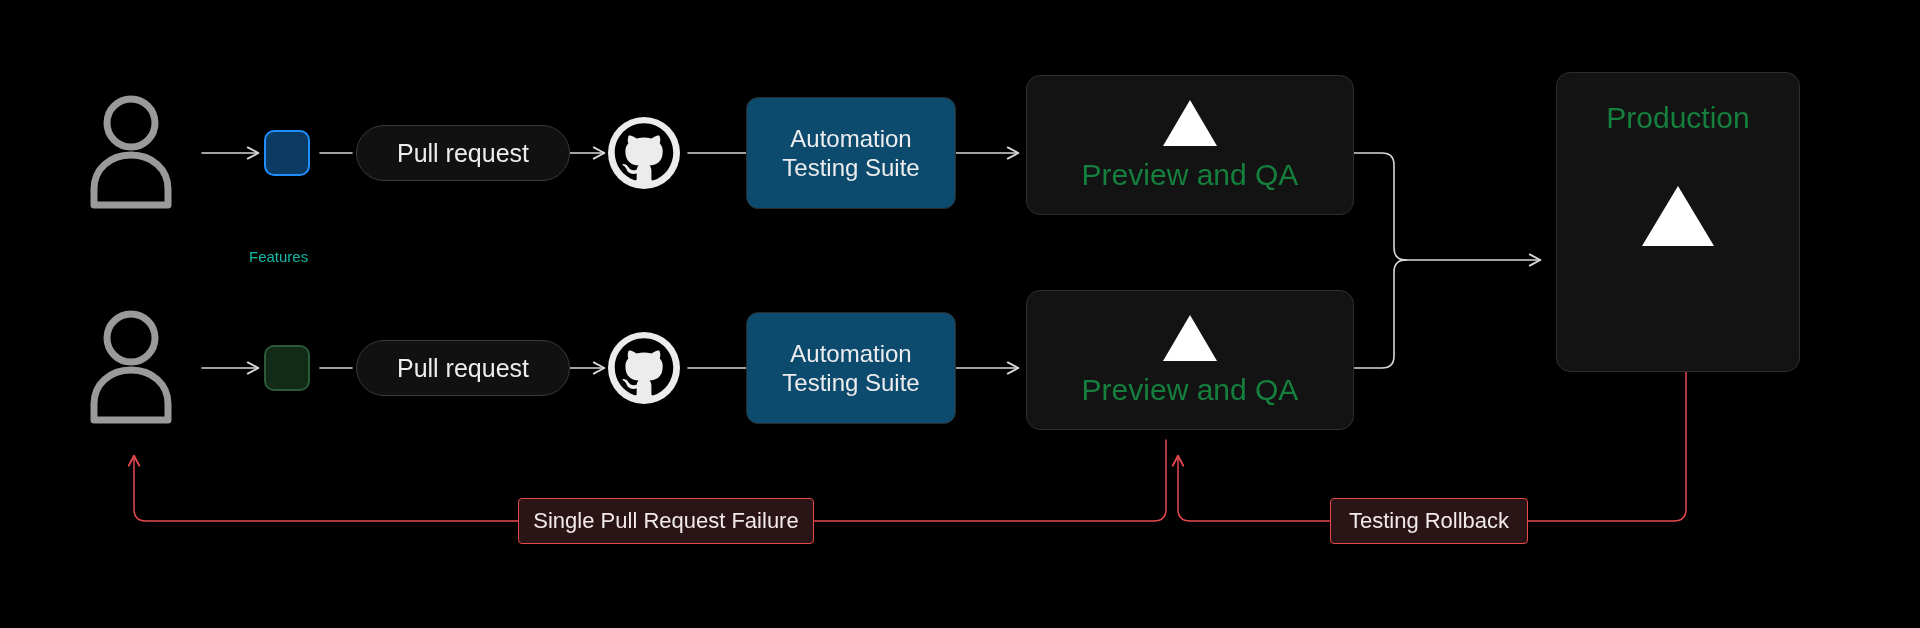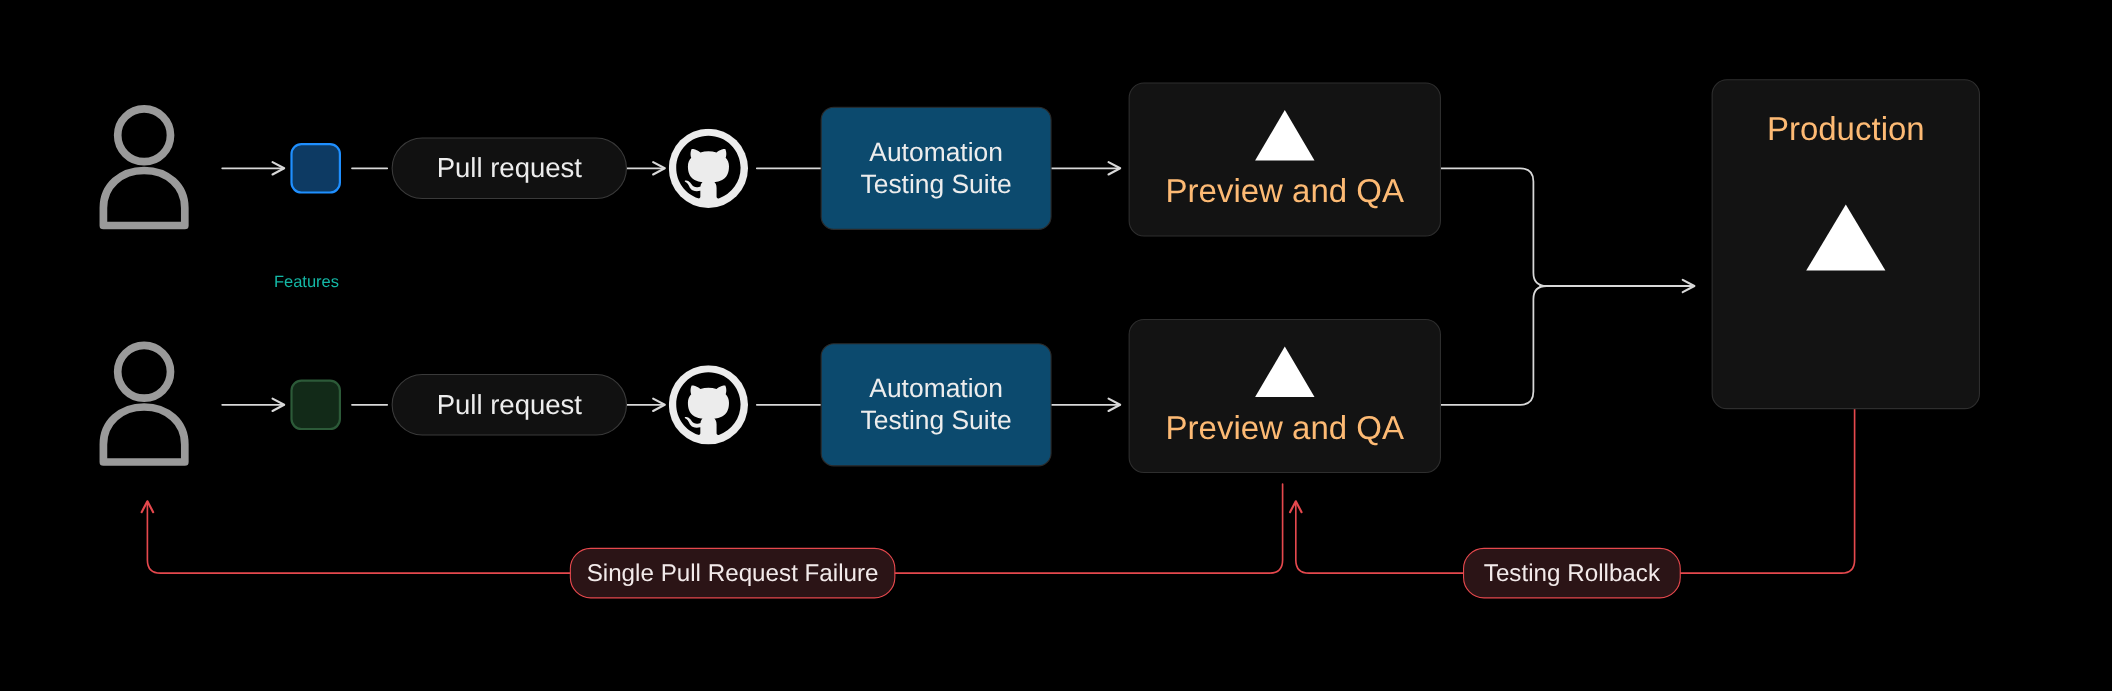--- a/index.html
+++ b/index.html
@@ -56,25 +56,25 @@
     line-height:1.22;
     text-align:center;
   }
 
   .box-strong {
     background:#131313;
     border:1px solid #2e2e2e;
     border-radius:14px;
     display:flex; flex-direction:column;
     align-items:center;
-    color:#fdba74;
+    color:#15803d;
   }
 
   .preview-box {
-    width:284px; height:140px;
+    width:328px; height:140px;
     justify-content:center;
     gap:10px;
   }
   .preview-box .label { font-size:30px; }
 
   .prod-box {
     width:244px; height:300px;
     padding-top:28px;
     gap:48px;
   }
@@ -83,21 +83,21 @@
   .tri { display:block; }
 
   .features-label {
     color:#14b8a6;
     font-size:15px;
     white-space:nowrap;
   }
 
   .err-pill {
     height:46px;
-    border-radius:19px;
+    border-radius:4px;
     background:#2b1416;
     border:1px solid #e5484d;
     display:flex; align-items:center; justify-content:center;
     padding:0 22px;
     color:#f2eaea;
     font-size:22px;
     white-space:nowrap;
   }
 </style>
 </head>

